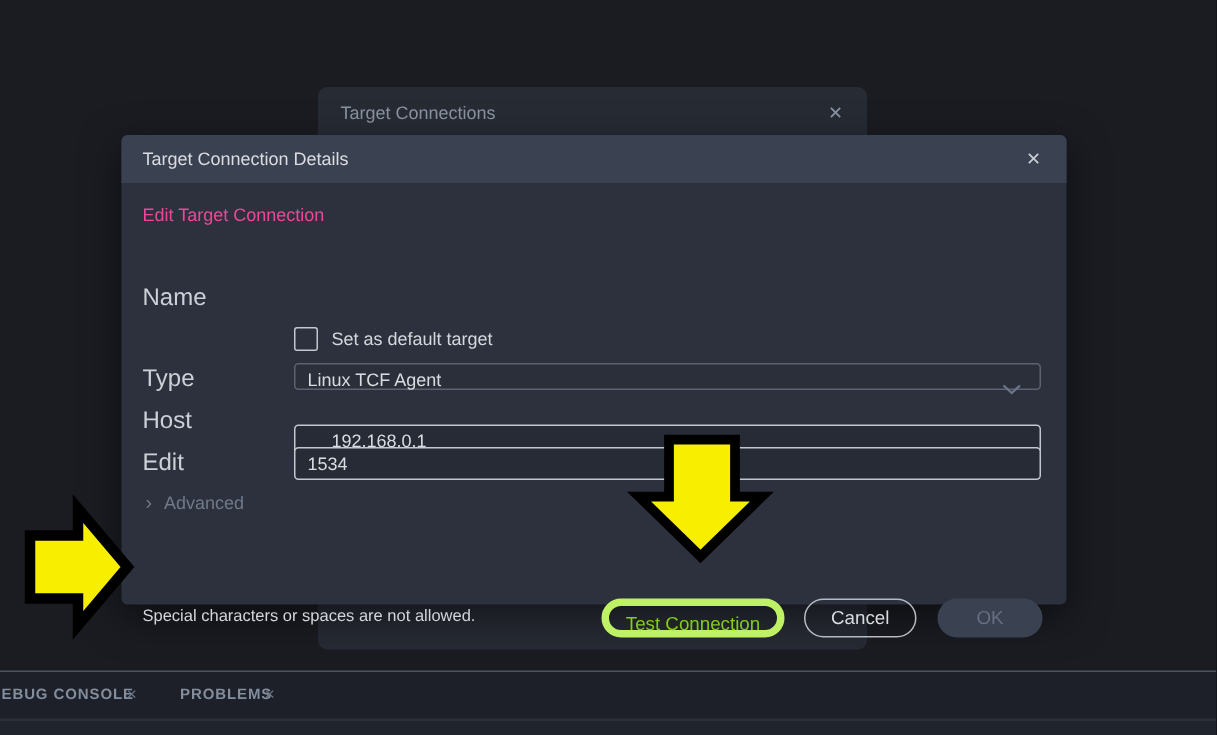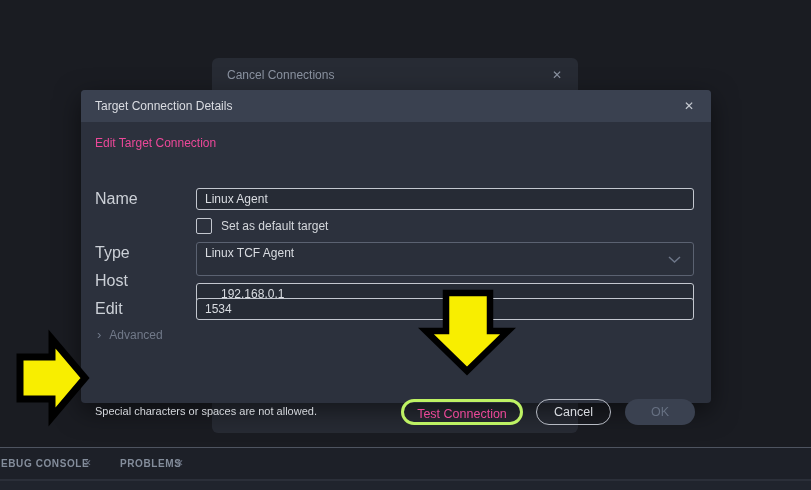--- a/index.html
+++ b/index.html
@@ -24,41 +24,41 @@
   .dialog-close{position:absolute;right:17px;top:0;height:32px;line-height:32px;
     color:#c6cad2;font-size:12px;cursor:pointer;}
   .dialog-body{position:relative;width:100%;height:281px;}
 
   .section-heading{position:absolute;left:14px;top:14px;color:#ec4899;font-size:12px;}
 
   .field-label{position:absolute;left:14px;color:#ccd0d7;font-size:16px;line-height:21px;}
   .field-input{position:absolute;left:115px;width:498px;height:22px;
     background:#262b35;border:1px solid #c3c7cf;border-radius:3px;
     color:#d9dce1;font-size:12px;padding:0 8px;outline:none;}
-  .field-select{position:absolute;left:115px;width:498px;height:34px;
+  .field-select{position:absolute;left:115px;width:498px;height:18px;
     background:#2a2f3a;border:1px solid #5b6271;border-radius:3px;
     color:#d9dce1;font-size:12px;line-height:20px;padding:0 8px;cursor:pointer;}
   .select-chevron{position:absolute;right:12px;top:7px;}
 
   .checkbox{position:absolute;left:115px;width:16px;height:16px;appearance:none;
     -webkit-appearance:none;background:transparent;border:1px solid #c3c7cf;
     border-radius:2px;margin:0;cursor:pointer;}
   .checkbox-label{position:absolute;left:140px;color:#d4d7dc;font-size:12px;line-height:17px;}
 
   .advanced-row{position:absolute;left:16px;top:205px;color:#717989;font-size:12px;
     cursor:pointer;}
   .advanced-chevron{display:inline-block;margin-right:8px;color:#717989;font-size:13px;}
 
   .status-message{position:absolute;left:14px;top:277px;height:25px;line-height:25px;
     color:#d2d5da;font-size:11px;}
 
   .btn{position:absolute;top:277px;height:26px;border-radius:13px;font-size:12.5px;
     text-align:center;line-height:24px;}
-  .btn-test{left:320px;width:122px;background:transparent;border:3px solid #bef264;
-    color:#ec4899;cursor:default;}
+  .btn-test{left:320px;width:122px;background:transparent;border:5px solid #bef264;
+    color:#84cc16;cursor:default;}
   .btn-cancel{left:455px;width:75px;background:transparent;border:1px solid #b6bac3;
     color:#d8dbe0;cursor:pointer;}
   .btn-ok{left:544px;width:70px;background:#3a4150;border:none;color:#667082;
     line-height:26px;cursor:default;}
 
   
   .bottombar-sep{position:absolute;left:0;top:447px;width:811px;height:1px;background:#4e5460;}
   .bottombar{position:absolute;left:0;top:448px;width:811px;height:31px;background:#1d2028;}
   .bottombar-sep2{position:absolute;left:0;top:479px;width:811px;height:2px;background:#2b2f39;}
   .bottombar-lower{position:absolute;left:0;top:481px;width:811px;height:9px;background:#20242d;}
@@ -71,35 +71,34 @@
 
   .arrow-overlay{position:absolute;left:0;top:0;width:811px;height:490px;
     pointer-events:none;z-index:50;}
 </style>
 </head>
 <body>
 
 <div id="screen">
 
   <div class="backdrop-dialog">
-    <div class="backdrop-title">Cancel Connections</div>
+    <div class="backdrop-title">Target Connections</div>
     <span class="backdrop-close">✕</span>
   </div>
 
   <div class="dialog">
     <div class="dialog-titlebar">
       <span class="dialog-title">Target Connection Details</span>
       <span class="dialog-close">✕</span>
     </div>
     <div class="dialog-body">
 
       <div class="section-heading">Edit Target Connection</div>
 
       <label class="field-label" style="top:66px">Name</label>
-      <input class="field-input" style="top: 66px;" type="text" value="Linux Agent">
 
       <input type="checkbox" class="checkbox" style="top: 96px;">
       <span class="checkbox-label" style="top:96px">Set as default target</span>
 
       <label class="field-label" style="top:120px">Type</label>
       <div class="field-select" style="top:120px">
         <span>Linux TCF Agent</span>
         <span class="select-chevron">
           <svg width="13" height="8" viewBox="0 0 13 8">
             <polyline points="1,1 6.5,6 12,1" fill="none" stroke="#6d7688" stroke-width="1.5"></polyline>

